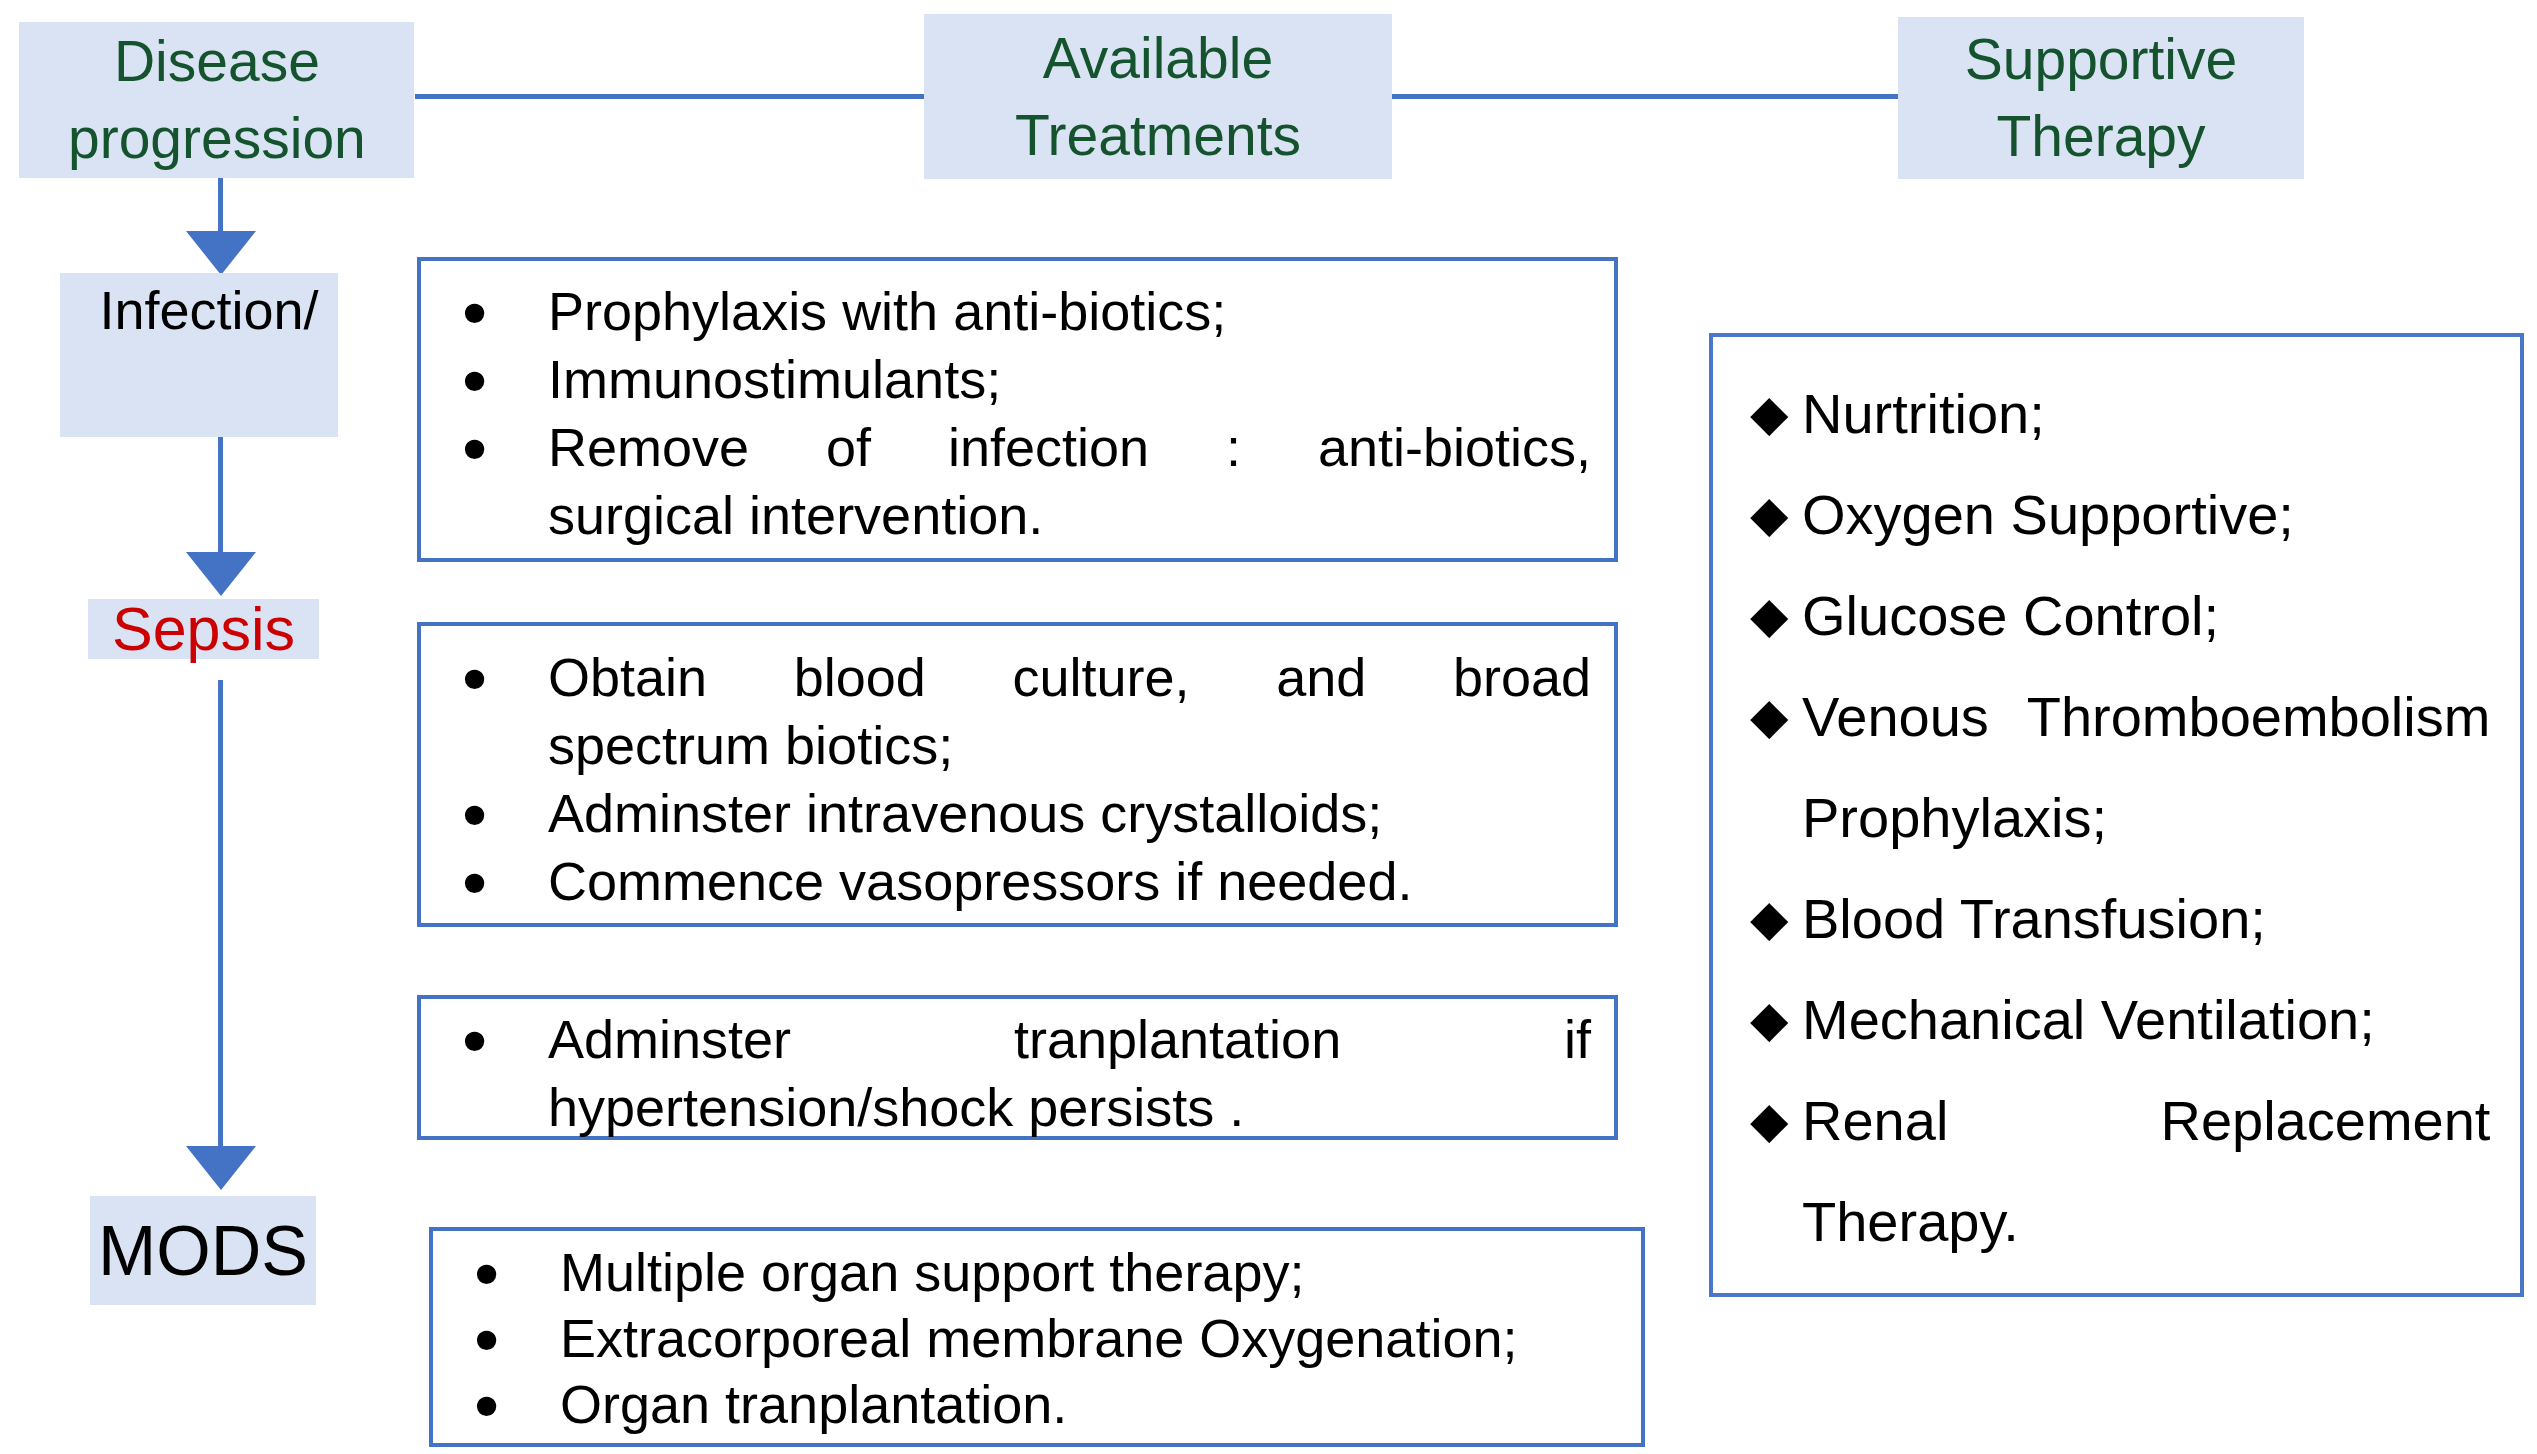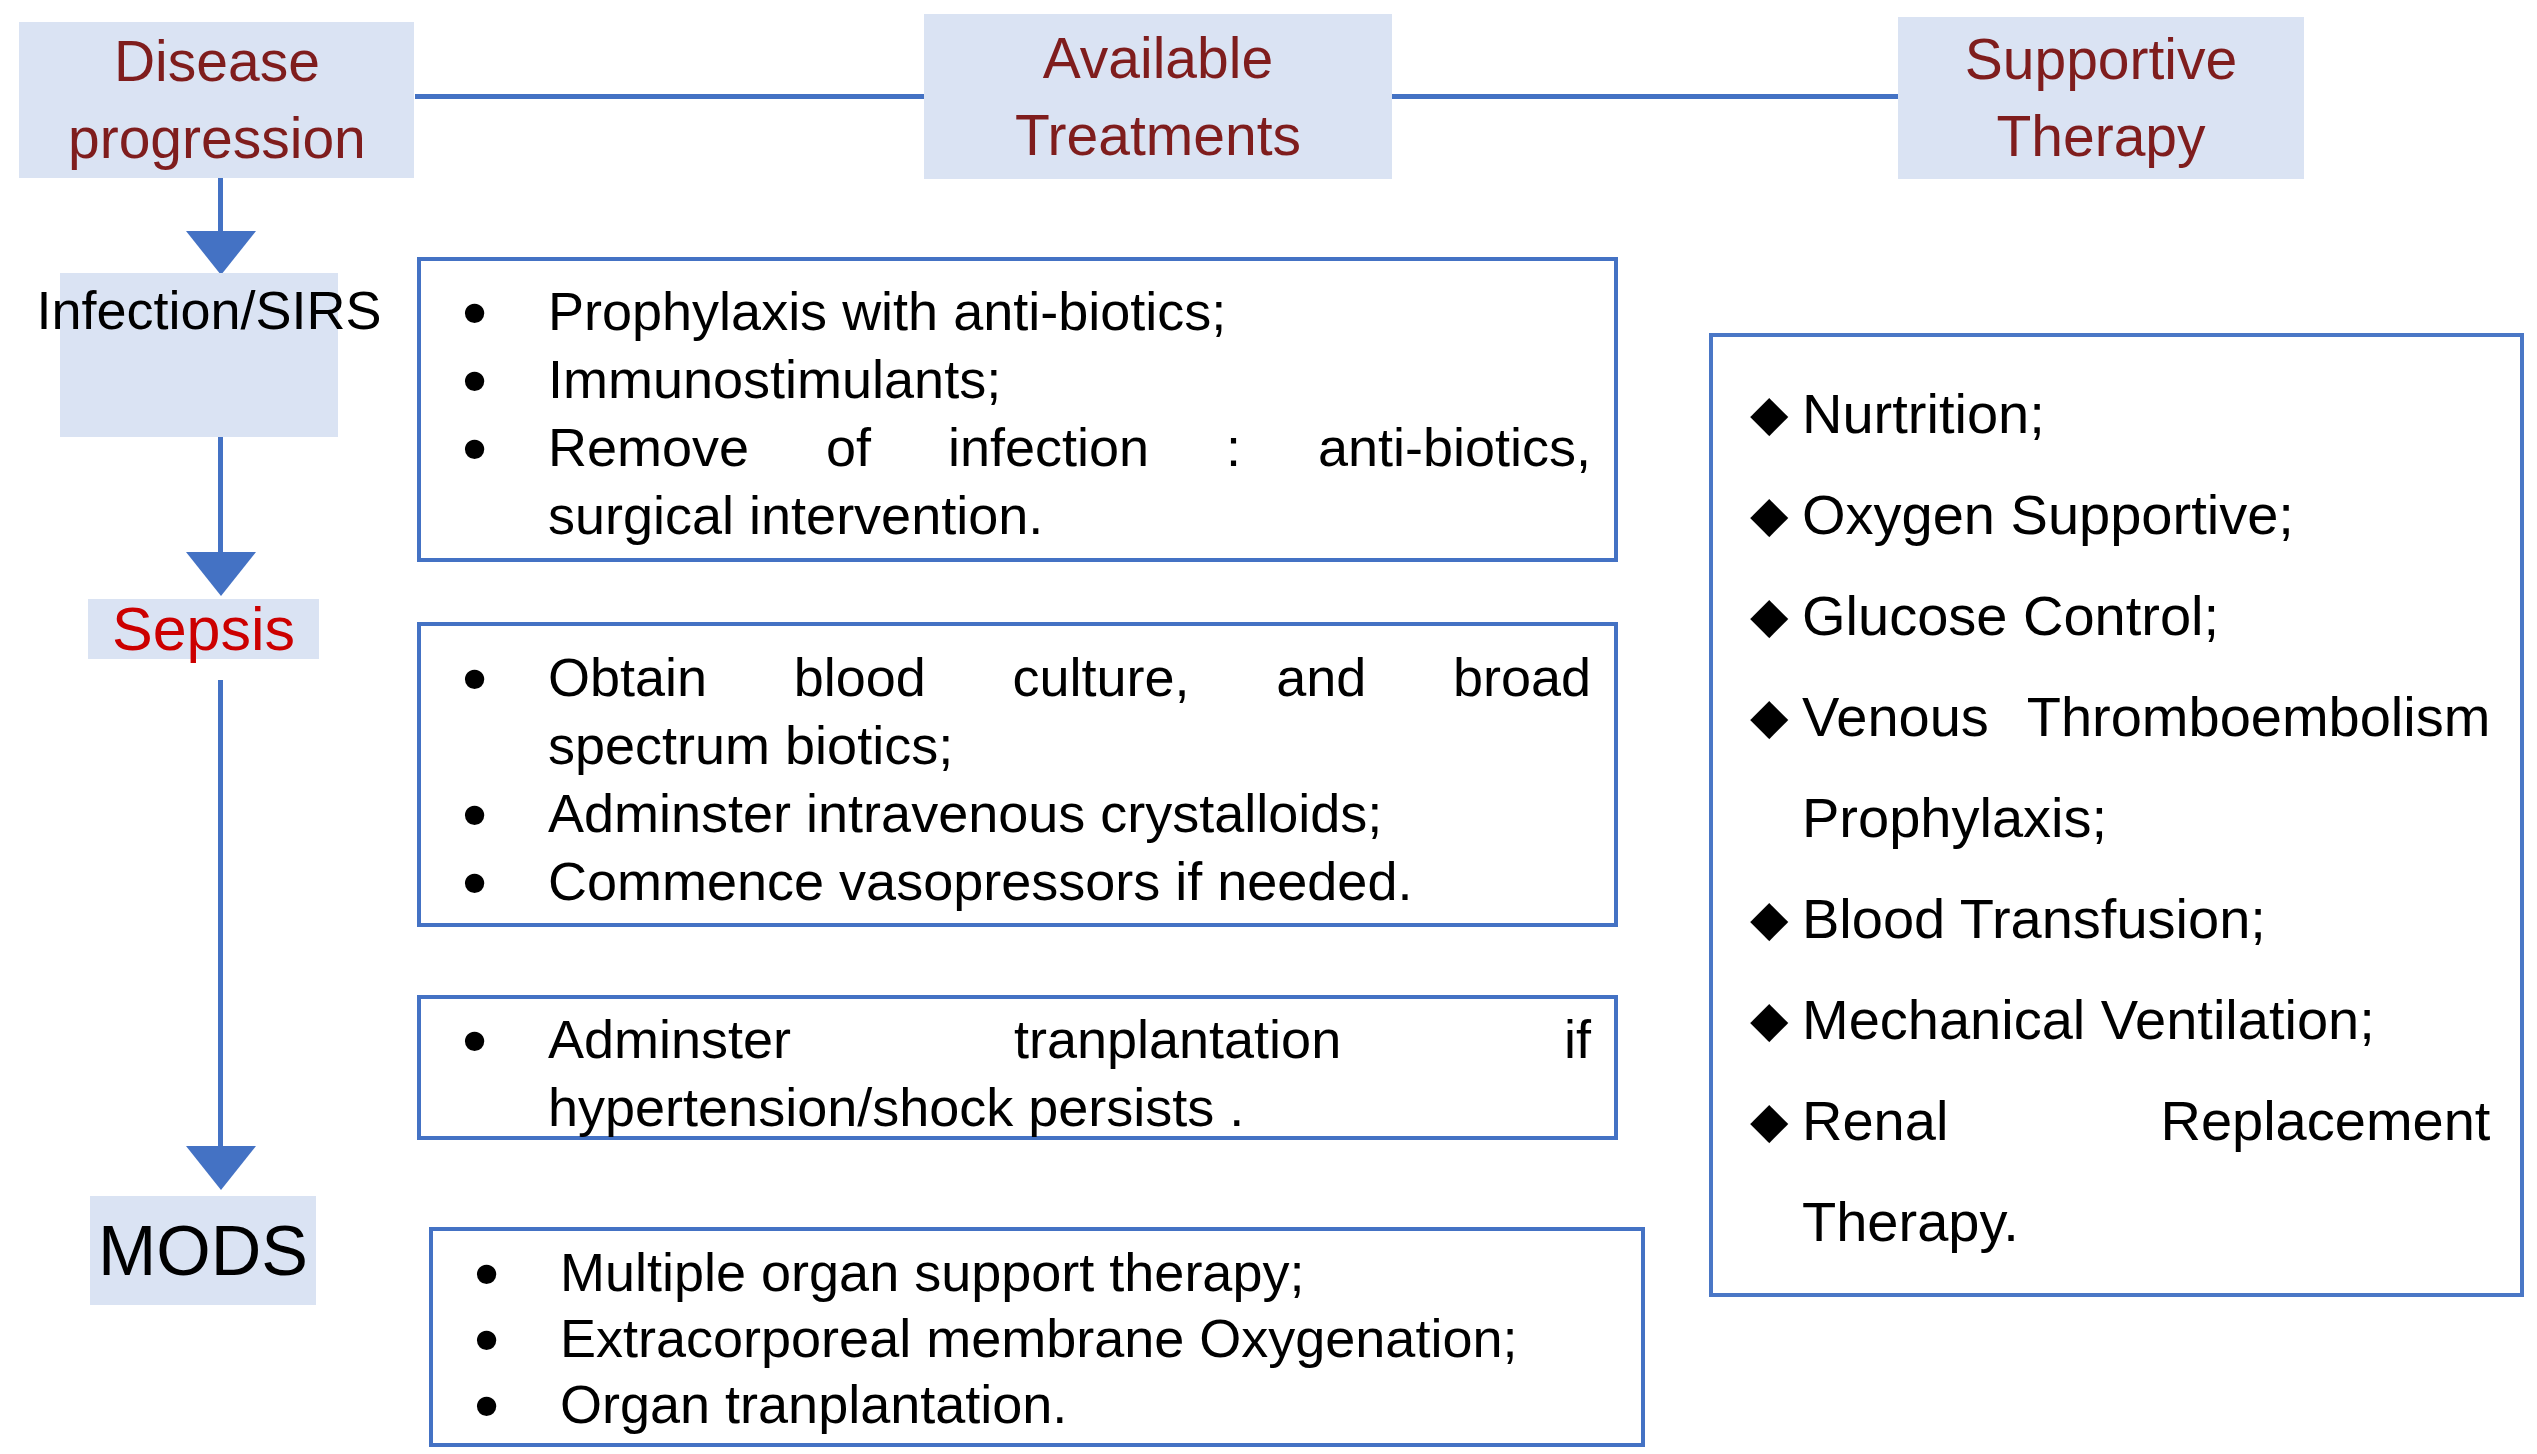--- a/index.html
+++ b/index.html
@@ -4,21 +4,21 @@
 <style>
   html,body{margin:0;padding:0;background:#ffffff;}
   .canvas{
     position:relative;width:2538px;height:1454px;background:#ffffff;
     font-family:"Liberation Sans", sans-serif;color:#000;overflow:hidden;
   }
   
   .hdr{
     position:absolute;background:#dae3f3;z-index:2;
     display:flex;align-items:center;justify-content:center;text-align:center;
-    font-size:57px;line-height:1.35;color:#7f1d1d;
+    font-size:57px;line-height:1.35;color:#14532d;
   }
   
   .hline{position:absolute;height:5.4px;background:#4472c4;z-index:1;}
   
   .vline{position:absolute;width:5.4px;background:#4472c4;z-index:1;}
   .ahead{
     position:absolute;width:0;height:0;z-index:1;
     border-left:35px solid transparent;border-right:35px solid transparent;
     border-top:44px solid #4472c4;
   }
@@ -67,21 +67,20 @@
   </div>
   <div class="hdr" style="left:1898px;top:17px;width:406px;height:162px;">
     <span>Supportive Therapy</span>
   </div>
 
   <div class="vline" style="left:218px;top:177px;height:58px;"></div>
   <div class="ahead" style="left:186px;top:231px;"></div>
 
   <div class="stage stage-infection" style="left:60px;top:273px;width:278px;height:164px;">
     <div>Infection/</div>
-    <div>SIRS</div>
   </div>
 
   <div class="vline" style="left:218px;top:437px;height:118px;"></div>
   <div class="ahead" style="left:186px;top:552px;"></div>
 
   <div class="stage stage-red stage-sepsis" style="left:88px;top:599px;width:231px;height:60px;">
     <span>Sepsis</span>
   </div>
 
   <div class="vline" style="left:218px;top:680px;height:467px;"></div>

